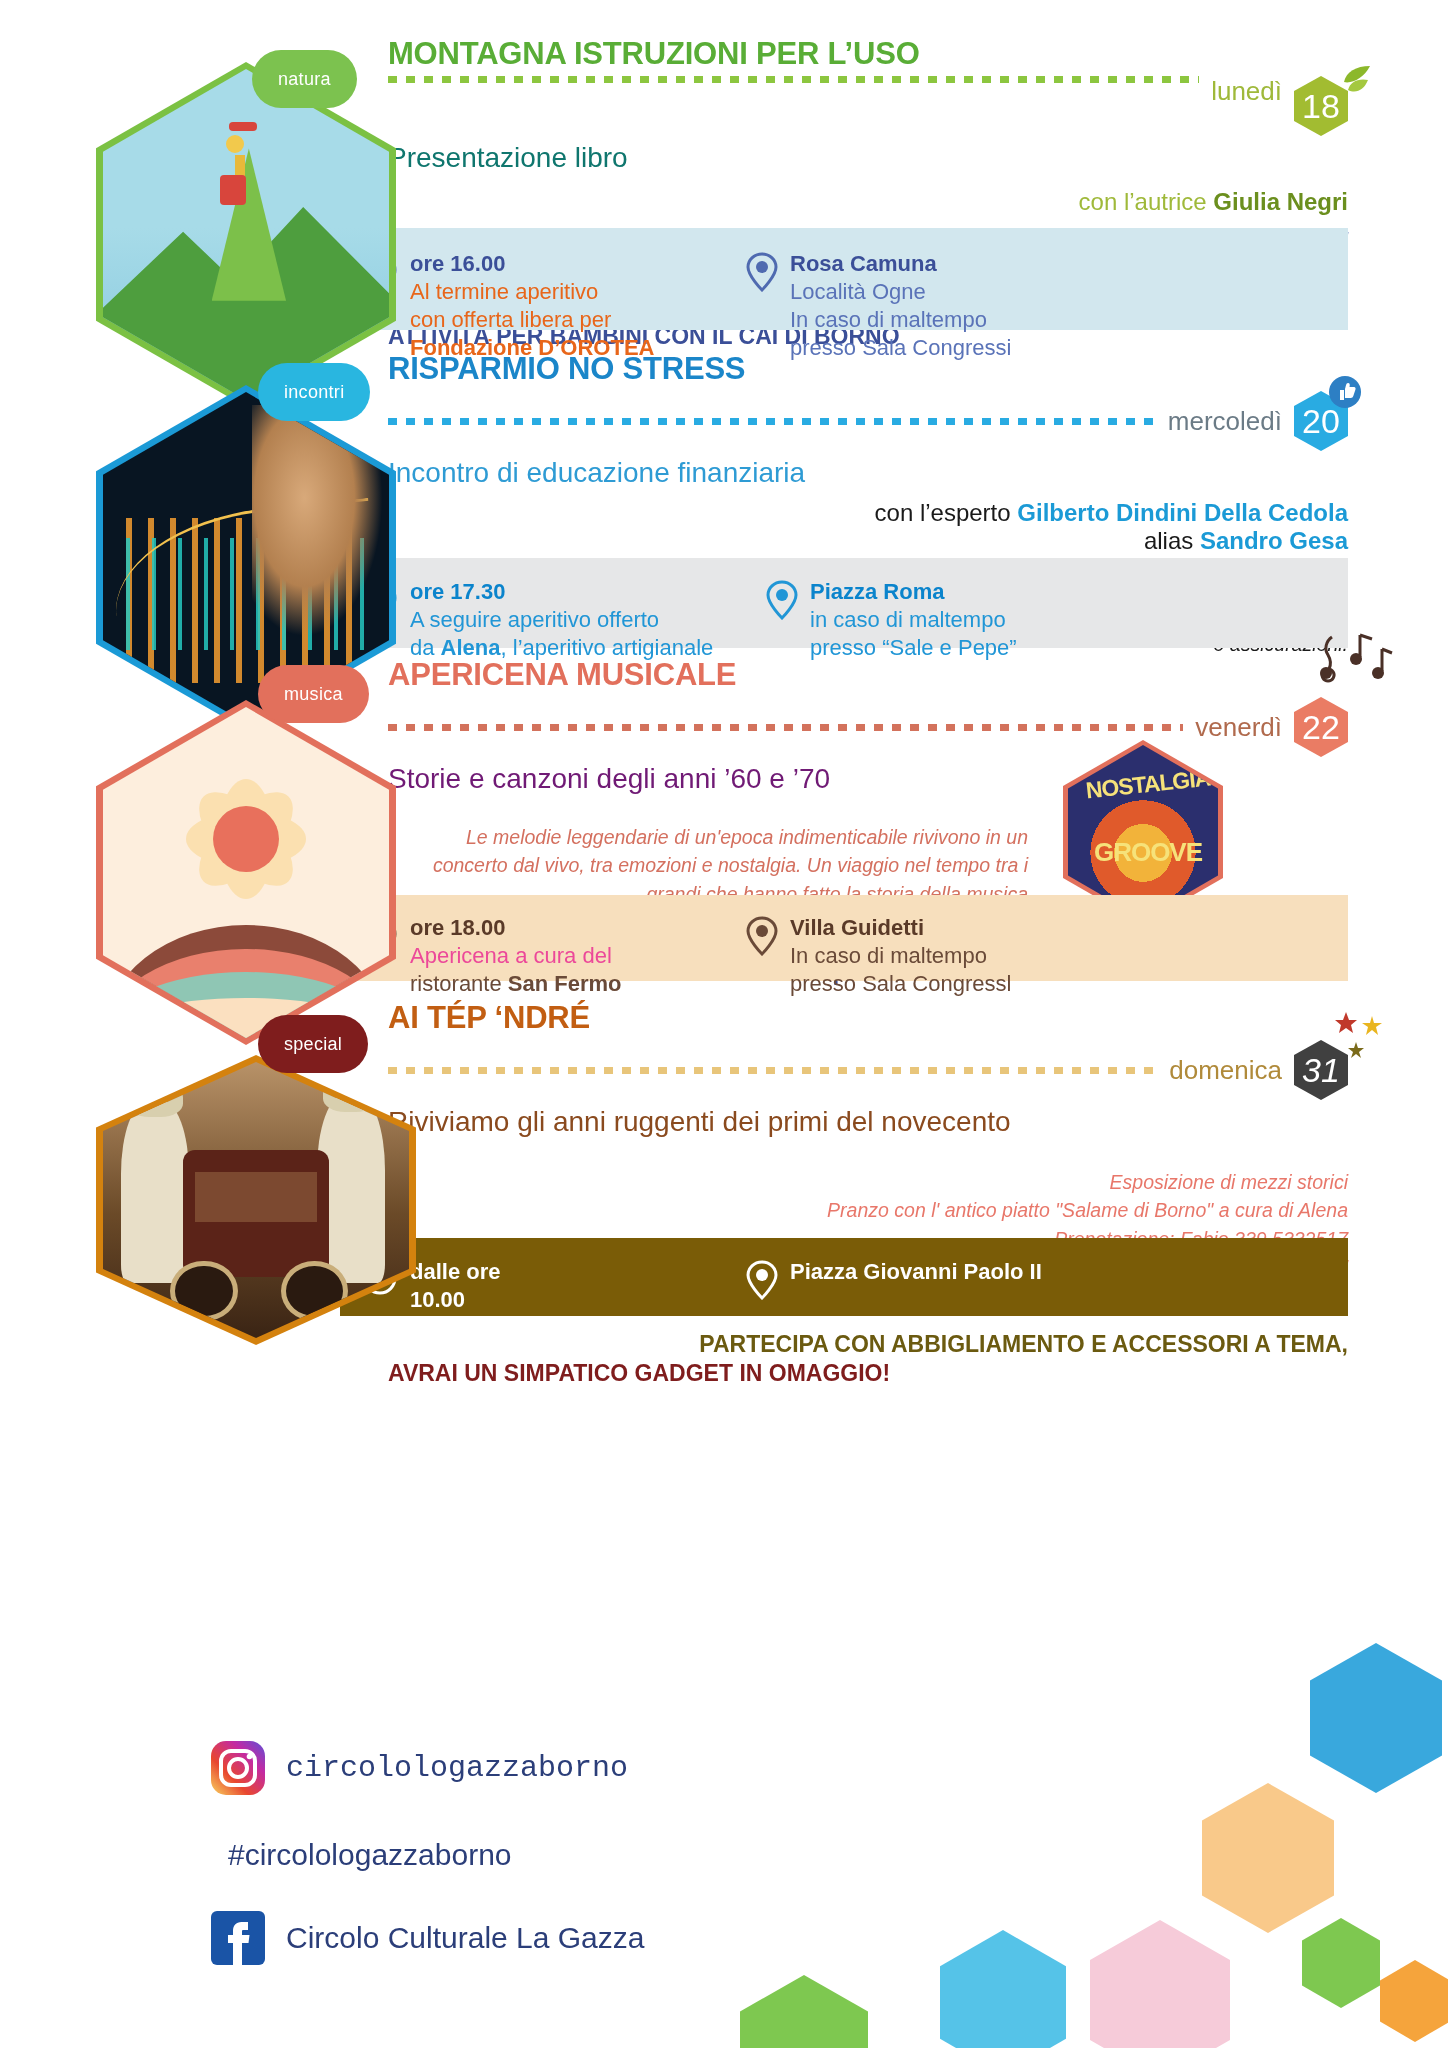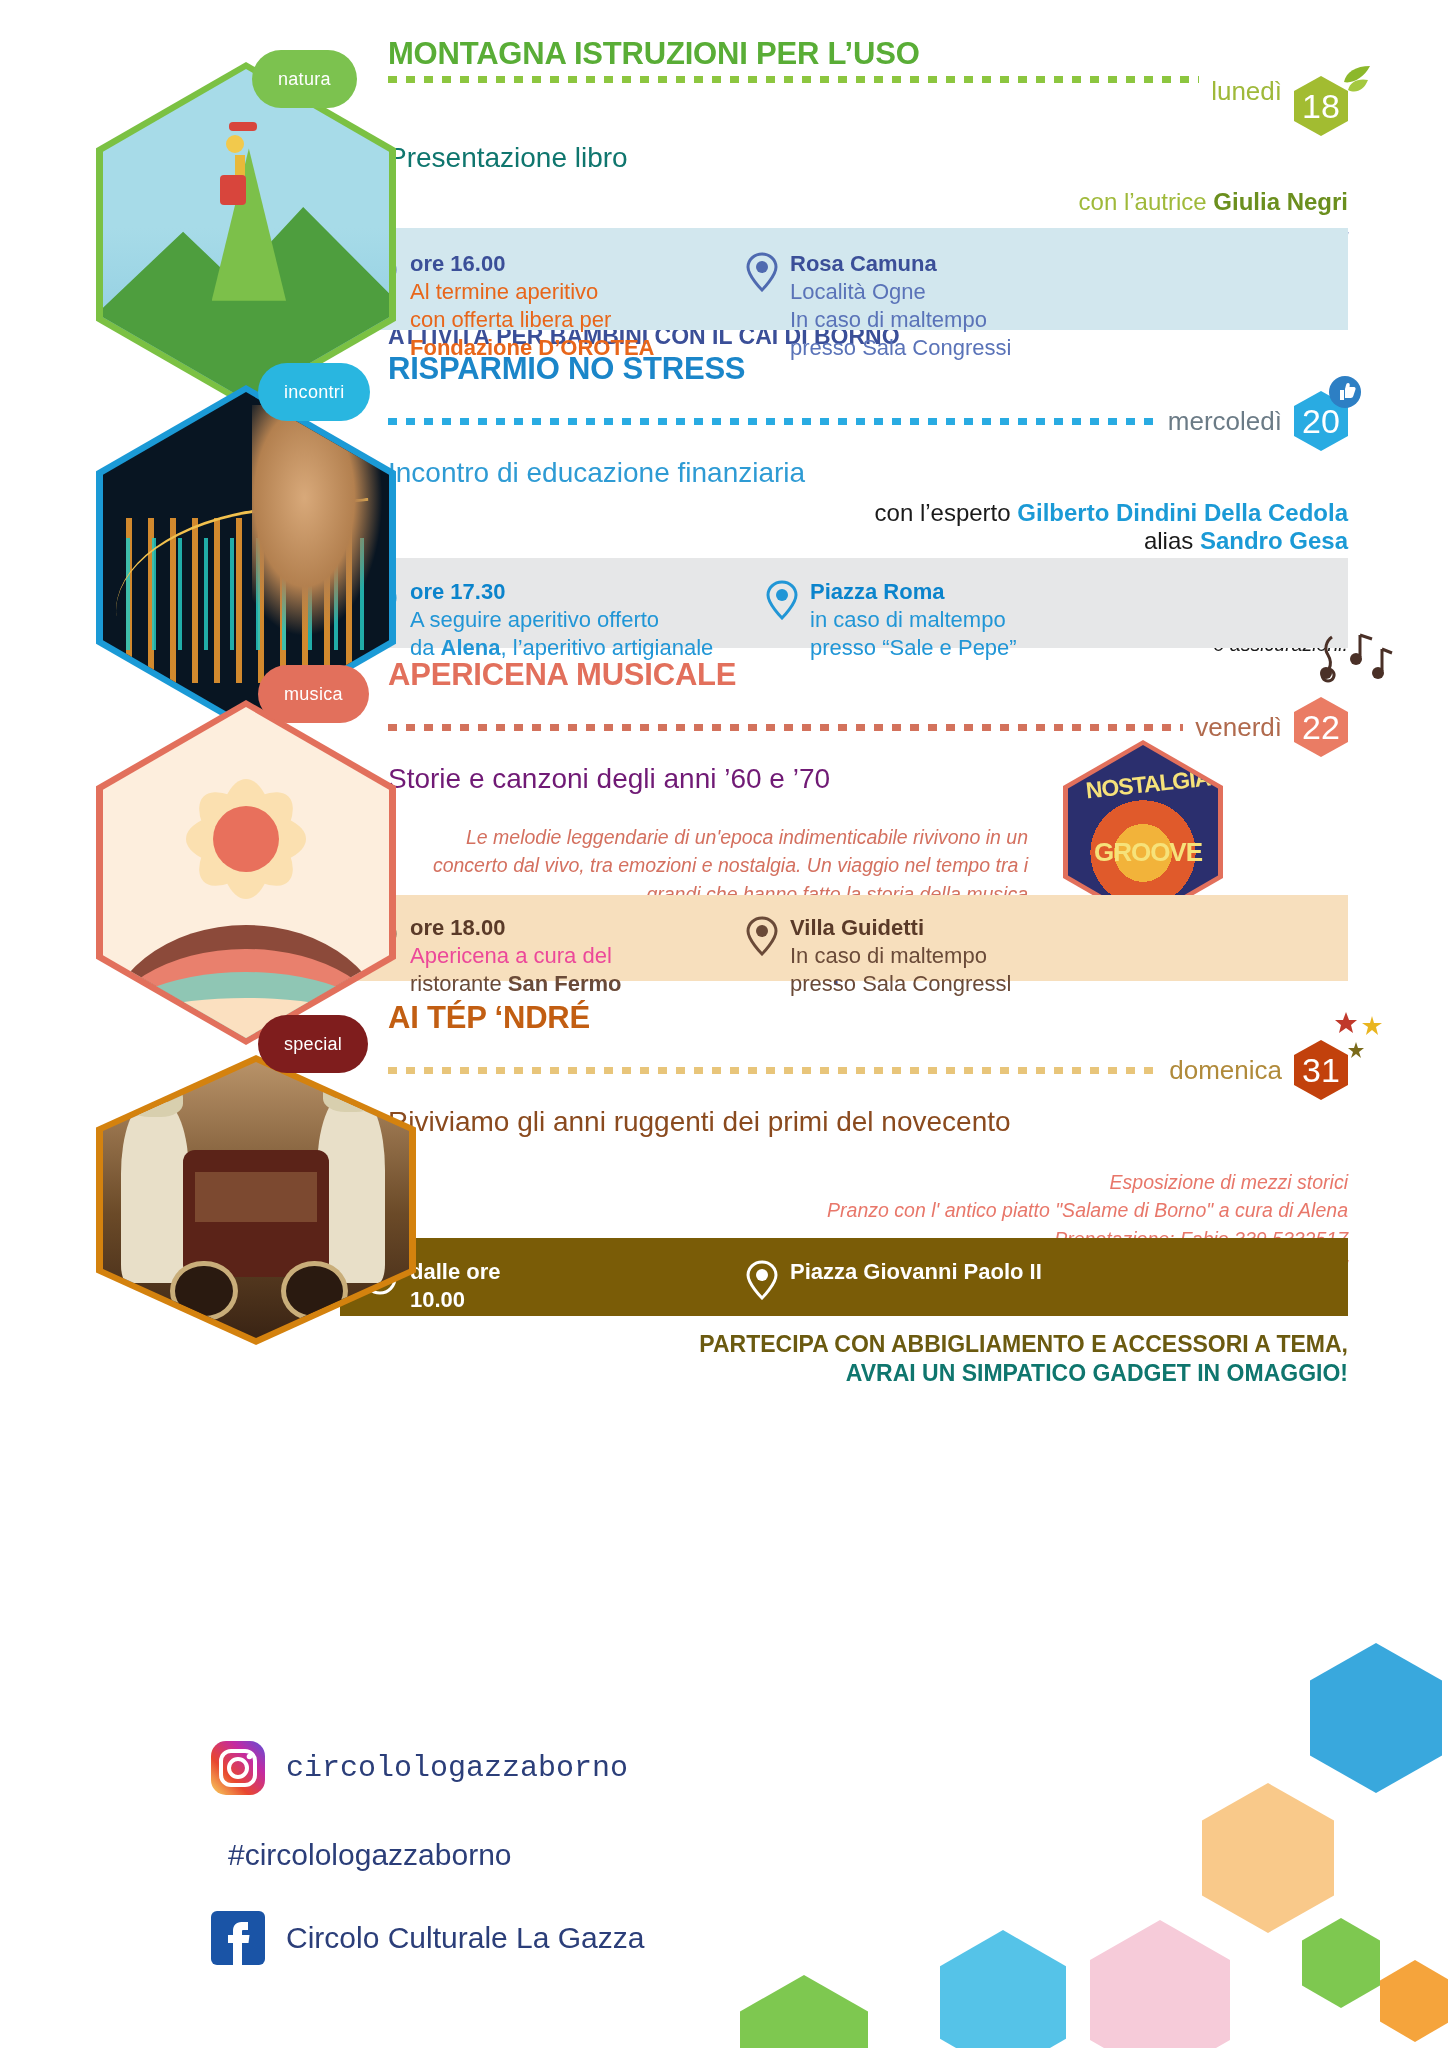--- a/index.html
+++ b/index.html
@@ -354,40 +354,40 @@
   <div class="cat-pill" style="left:258px;top:1015px;background:#7f1d1d;">
     <span>special</span>
   </div>
 
   <div style="position:absolute;left:388px;top:1000px;width:960px;">
     <div class="ev-title" style="color:#c25e12;">AI TÉP ‘NDRÉ</div>
     <div style="display:flex;align-items:center;gap:12px;margin-top:4px;">
       <div class="dotline" style="color:#e8c57a;"></div>
       <div class="dayname" style="color:#b08a3a;">domenica</div>
       <div style="position:relative;">
-        <div class="daybadge" style="background:#c2410c;">31</div>
+        <div class="daybadge" style="background:#404040;font-style:italic;">31</div>
         <svg width="60" height="52" style="position:absolute;left:40px;top:-28px;" viewBox="0 0 60 52">
           <polygon points="12,0 15,8 23,8 17,13 19,21 12,16 5,21 7,13 1,8 9,8" fill="#c0392b"></polygon>
           <polygon points="38,4 40,11 48,11 42,15 44,23 38,18 32,23 34,15 28,11 36,11" fill="#e9b51f"></polygon>
           <polygon points="22,30 24,36 30,36 25,40 27,46 22,42 17,46 19,40 14,36 20,36" fill="#7a6a1a"></polygon>
         </svg>
       </div>
     </div>
     <div class="ev-sub" style="color:#8a4a1e;margin-top:6px;">Riviviamo gli anni ruggenti dei primi del novecento</div>
 
     <div style="margin-top:30px;text-align:right;">
       <div class="body-it" style="color:#e8776a;">Esposizione di mezzi storici</div>
       <div class="body-it" style="color:#e8776a;">Pranzo con l' antico piatto "Salame di Borno" a cura di Alena</div>
       <div class="body-it" style="color:#e8776a;">Prenotazione: Fabio 339.5332517</div>
       <div class="body-it" style="color:#e8776a;">Musica Live con i "Millelire al mese"</div>
       <div class="body-it" style="color:#e8776a;">Dimostrazione di "Bala Creèla" tradizionale gioco di piazza</div>
     </div>
 
     <div style="color:#6b5a10;font-weight:bold;font-size:23px;text-align:right;margin-top:22px;">PARTECIPA CON ABBIGLIAMENTO E ACCESSORI A TEMA,</div>
-    <div style="color:#0f766e;font-weight:bold;font-size:23px;text-align:right;margin-top:2px;">AVRAI UN SIMPATICO GADGET IN OMAGGIO!</div>
+    <div style="color:#7f1d1d;font-weight:bold;font-size:23px;margin-top:2px;">AVRAI UN SIMPATICO GADGET IN OMAGGIO!</div>
   </div>
 
   <div style="position:absolute;left:340px;top:1238px;width:1008px;height:78px;background:#7a5c07;"></div>
   <div class="infobar" style="position:absolute;left:362px;top:1240px;width:990px;">
     <div class="infocol" style="width:360px;">
       <svg class="icn" width="36" height="36" viewBox="0 0 36 36">
         <circle cx="18" cy="18" r="15" fill="none" stroke="#ffffff" stroke-width="3"></circle>
         <path d="M18 9 V18 L25 22" fill="none" stroke="#ffffff" stroke-width="3" stroke-linecap="round"></path>
       </svg>
       <div>

